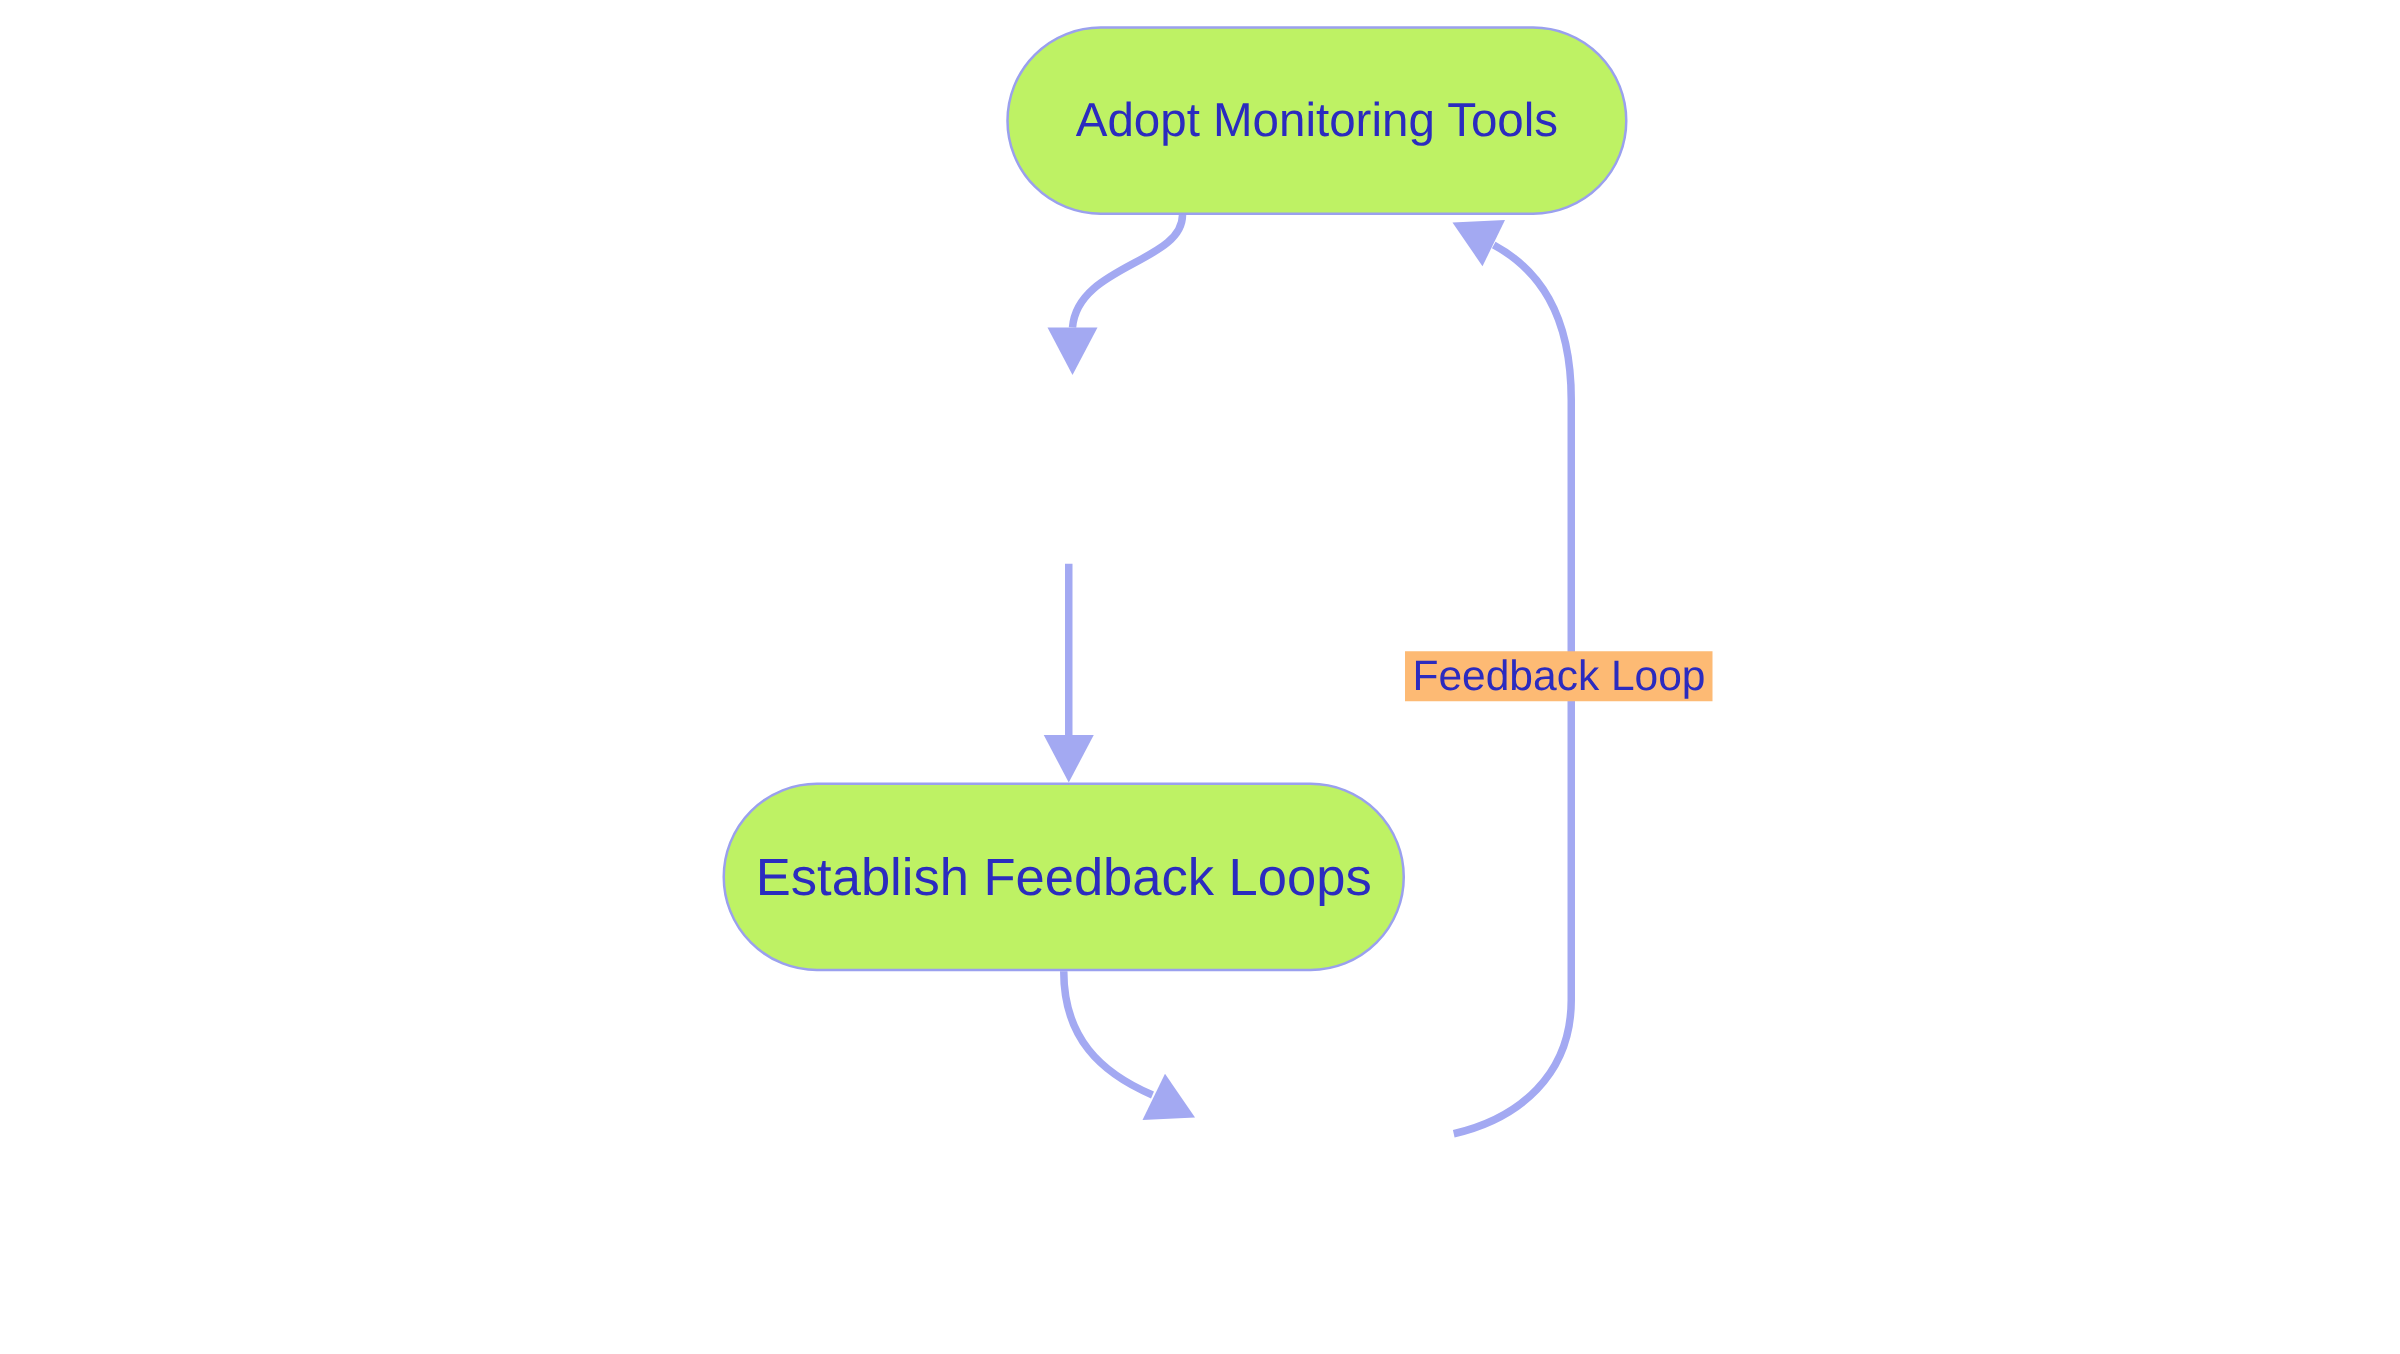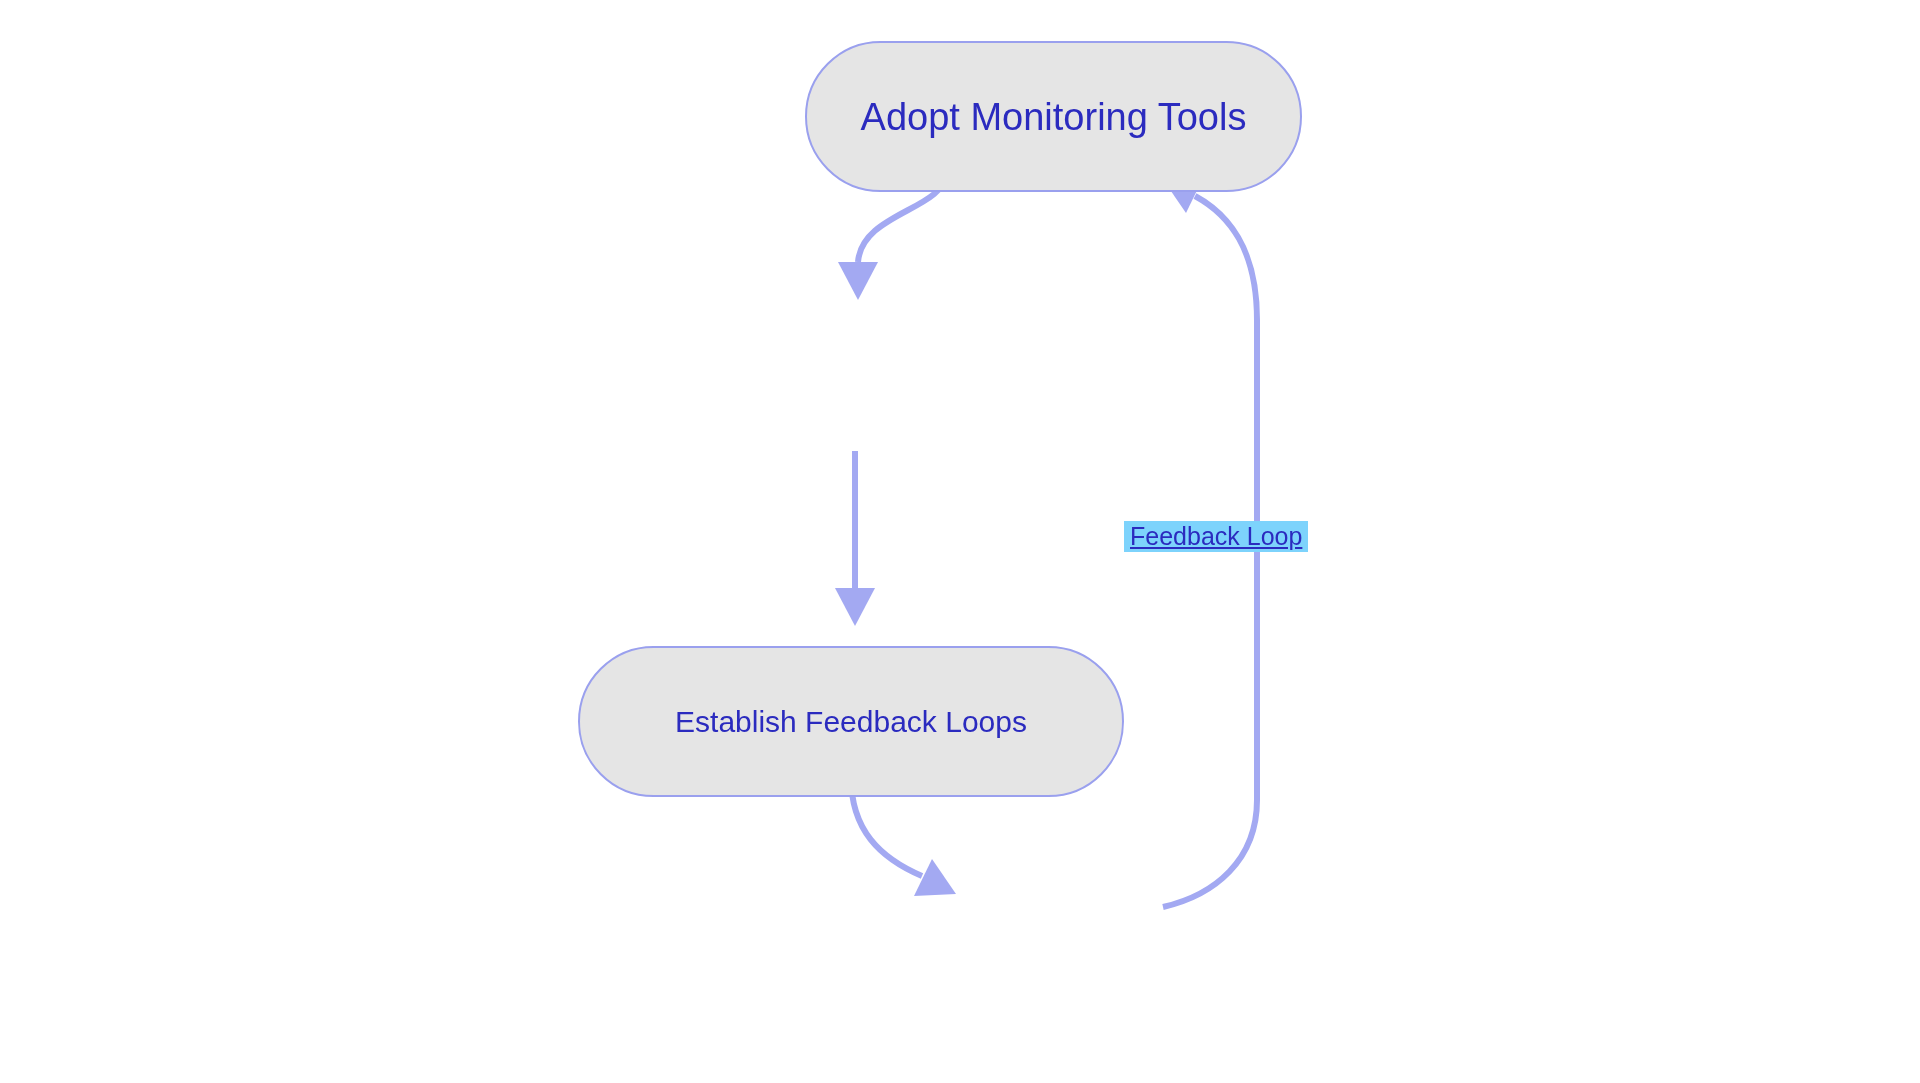--- a/index.html
+++ b/index.html
@@ -33,31 +33,30 @@
     stroke-linecap: butt;
     stroke-linejoin: round;
   }
   .edge-arrow {
     fill: #a3a9f2;
     stroke: none;
   }
   .node {
     position: absolute;
     box-sizing: border-box;
-    background: #e5e5e5;
+    background: #bef264;
     border: 2px solid #9aa0ee;
     border-radius: 999px;
     display: flex;
     align-items: center;
     justify-content: center;
     color: #2b2bbf;
     font-family: "Liberation Sans", sans-serif;
     font-weight: 400;
     white-space: nowrap;
-    margin-top: 20px;
   }
   .node-label {
     color: #2b2bbf;
     line-height: 1;
   }
   #node-adopt-monitoring-tools {
     left: 805px;
     top: 21px;
     width: 497px;
     height: 151px;
@@ -68,39 +67,38 @@
     top: 300px;
     width: 629px;
     height: 151px;
     font-size: 38px;
   }
   #node-establish-feedback-loops {
     left: 578px;
     top: 626px;
     width: 546px;
     height: 151px;
-    font-size: 30px;
+    font-size: 42px;
   }
   #node-iterate-on-processes {
     left: 824px;
     top: 907px;
     width: 458px;
     height: 151px;
     font-size: 38px;
   }
   .edge-label {
     position: absolute;
     color: #2b2bbf;
     font-family: "Liberation Sans", sans-serif;
-    font-size: 25px;
+    font-size: 34px;
     line-height: 1;
     white-space: nowrap;
-    background: #7dd3fc;
+    background: #fdba74;
     padding: 3px 6px;
-    text-decoration: underline;
   }
   #edge-label-feedback-loop {
     left: 1124px;
     top: 521px;
   }
 </style>
 </head>
 <body>
 
 <div id="flowchart-canvas">

